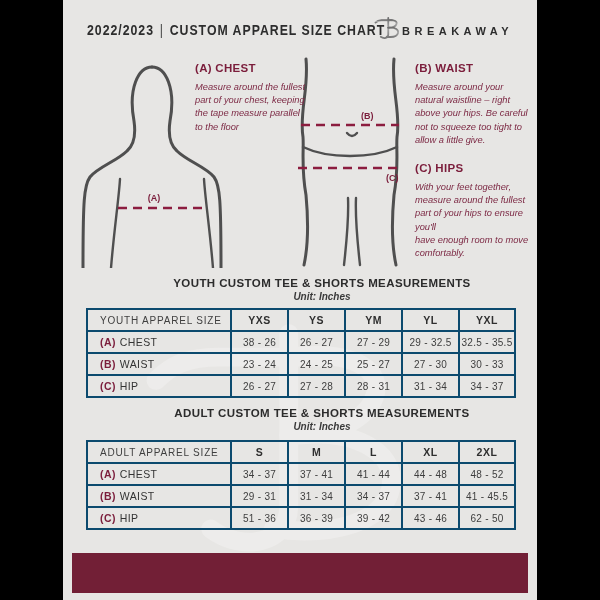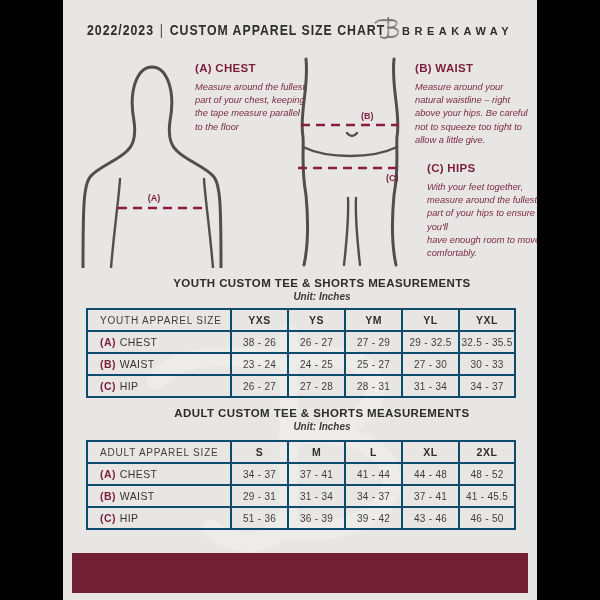--- a/index.html
+++ b/index.html
@@ -30,21 +30,21 @@
   .body-thin  { fill:none; stroke:#4f4f4f; stroke-width:2.4; stroke-linecap:round; }
   .dash-line  { fill:none; stroke:#8c1d3f; stroke-width:2.4; stroke-dasharray:9 6; }
   .marker-txt { font-family:"Liberation Sans",sans-serif; font-size:9px; font-weight:700; fill:#7b1d3b; }
 
   
   .guide-block { position:absolute; z-index:1; }
   .guide-h { font-size:11.5px; font-weight:700; color:#7b1d3b; letter-spacing:.3px; margin-bottom:7px; }
   .guide-b { font-size:9.3px; font-style:italic; color:#7d2a45; line-height:1.42; white-space:pre-line; }
   #guide-chest { left:132px; top:62px;  width:112px; }
   #guide-waist { left:352px; top:62px;  width:116px; }
-  #guide-hips  { left:352px; top:162px; width:119px;margin-left:12px; }
+  #guide-hips  { left:352px; top:162px; width:119px; }
 
   
   .sec-title { position:absolute; left:0; width:518px; text-align:center; z-index:1; }
   .sec-title h2 { font-size:11.5px; font-weight:700; color:#2c2c2c; letter-spacing:.4px; }
   .sec-title .unit { font-size:10px; font-style:italic; font-weight:700; color:#3a3a3a; margin-top:2px; }
   #youth-title { top:277px; }
   #adult-title { top:407px; }
 
   
   table { position:absolute; left:23px; width:428px; border-collapse:collapse; table-layout:fixed; z-index:1; }
@@ -222,21 +222,21 @@
         <td class="val">34 - 37</td>
         <td class="val">37 - 41</td>
         <td class="val">41 - 45.5</td>
       </tr>
       <tr>
         <td class="rowlab"><span class="pfx">(C)</span><span>HIP</span></td>
         <td class="val">51 - 36</td>
         <td class="val">36 - 39</td>
         <td class="val">39 - 42</td>
         <td class="val">43 - 46</td>
-        <td class="val">46 - 50</td>
+        <td class="val">62 - 50</td>
       </tr>
     </tbody>
       </table>
 
     <div class="bottom-bar"></div>
 
   </div>
 </div>
 
 </body></html>

